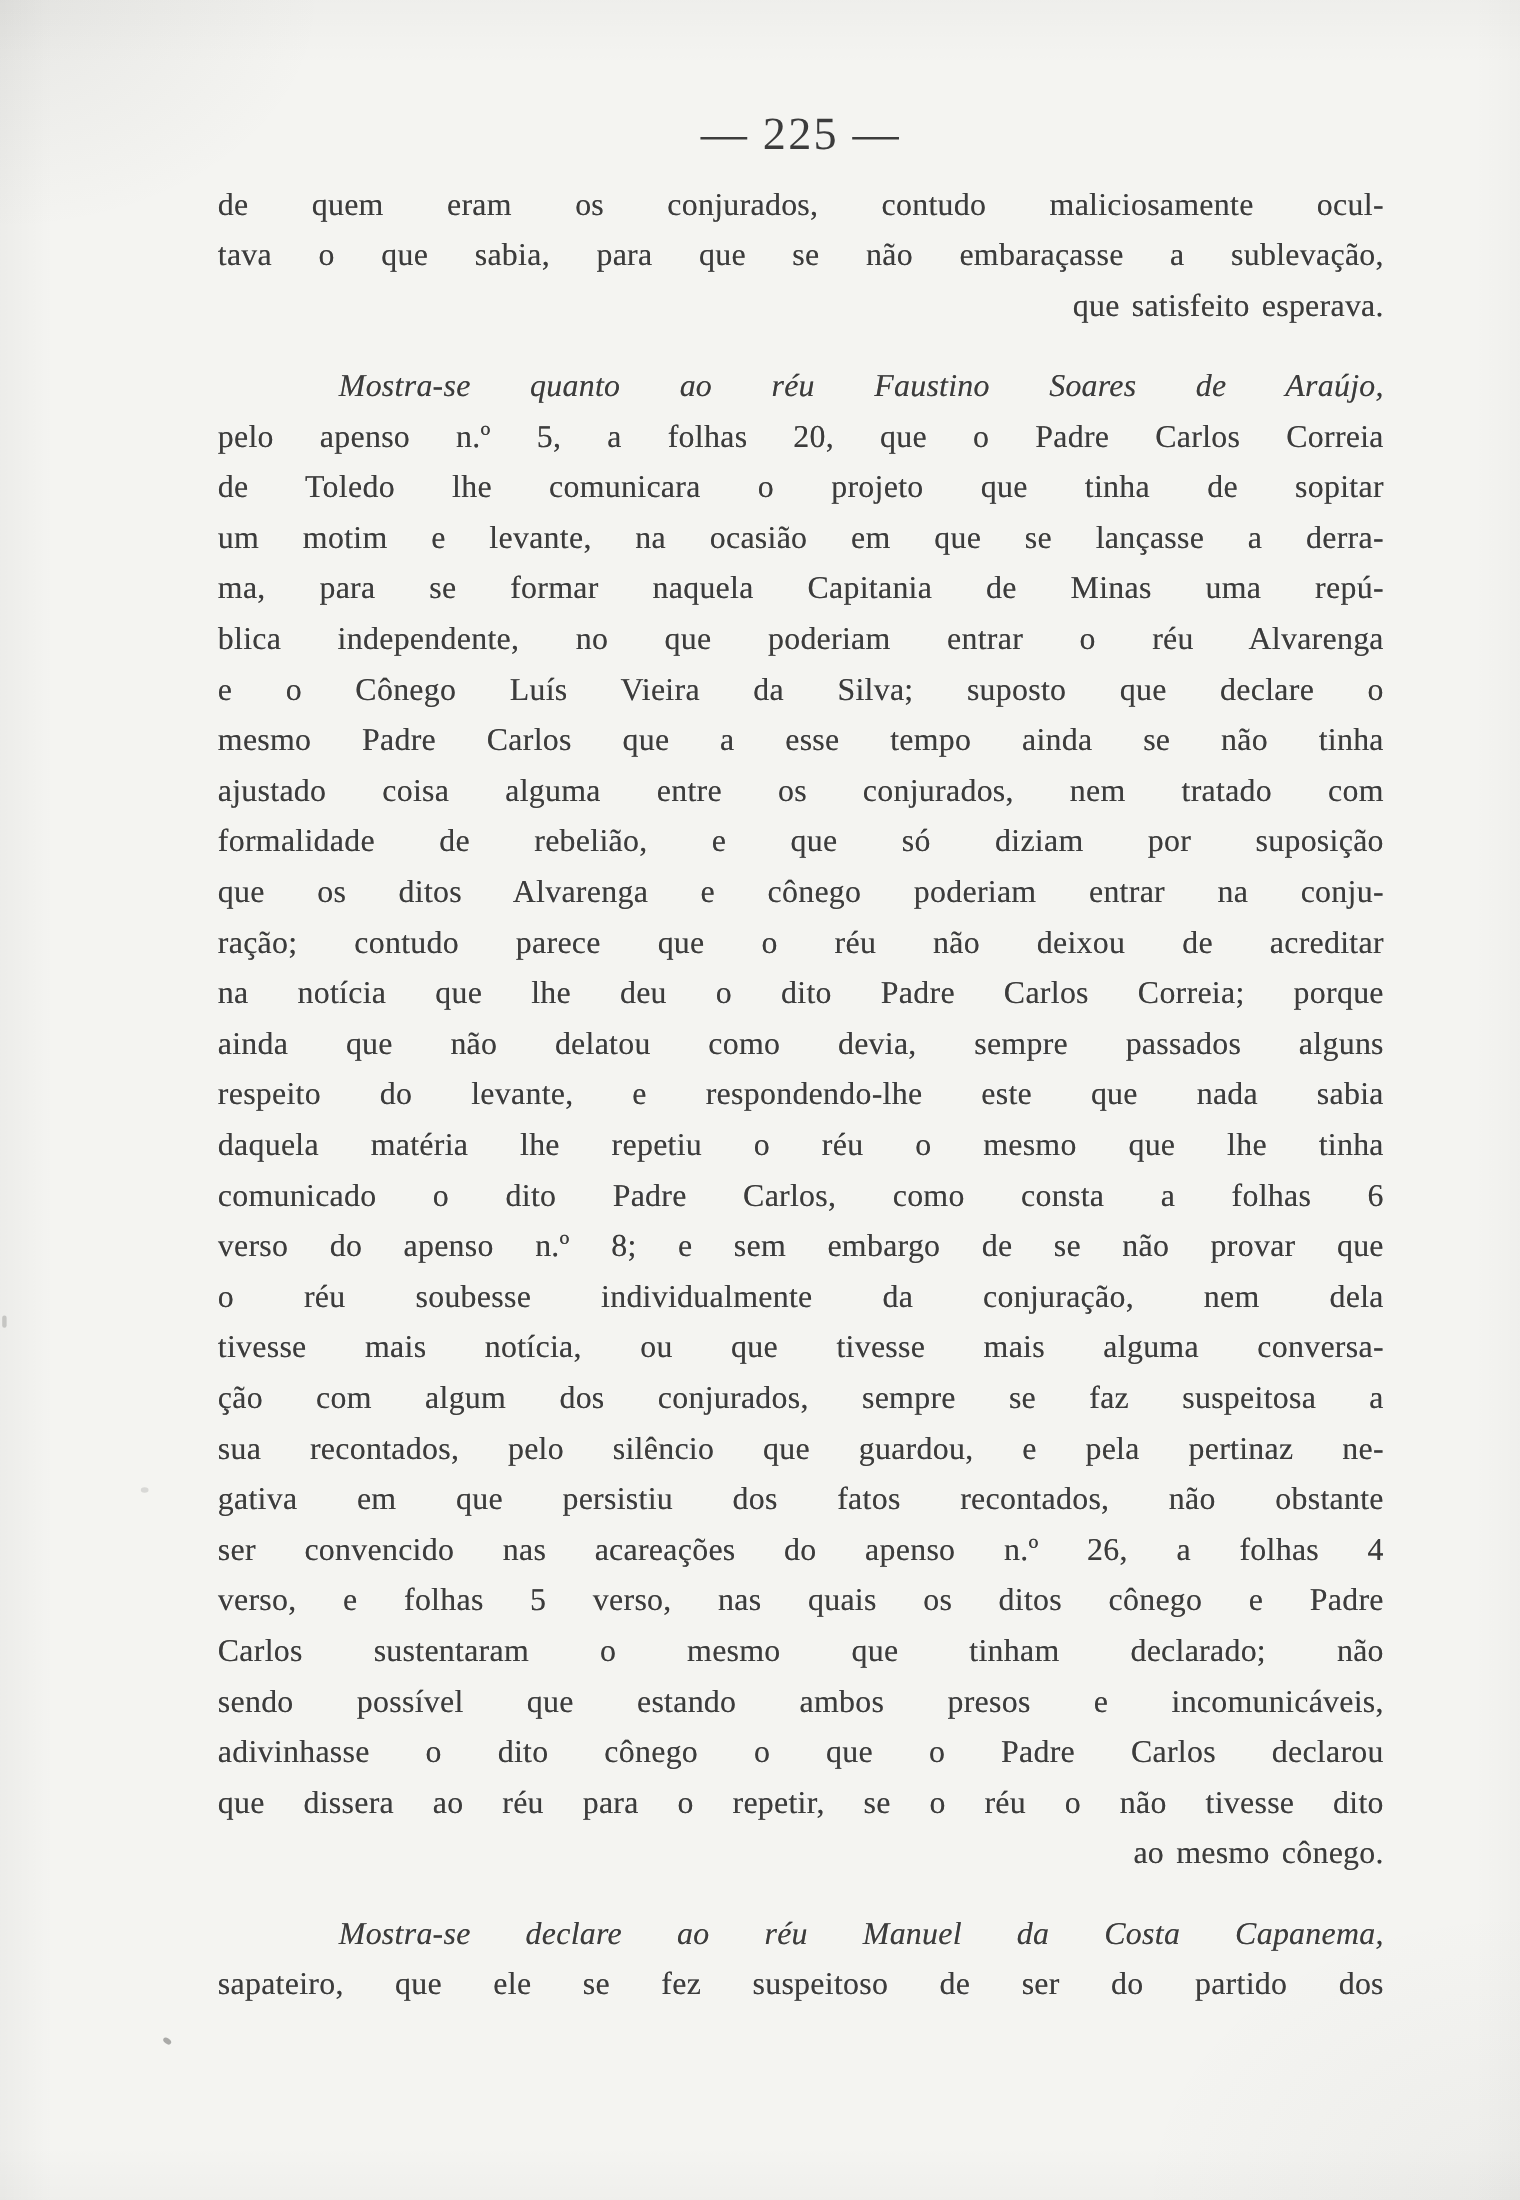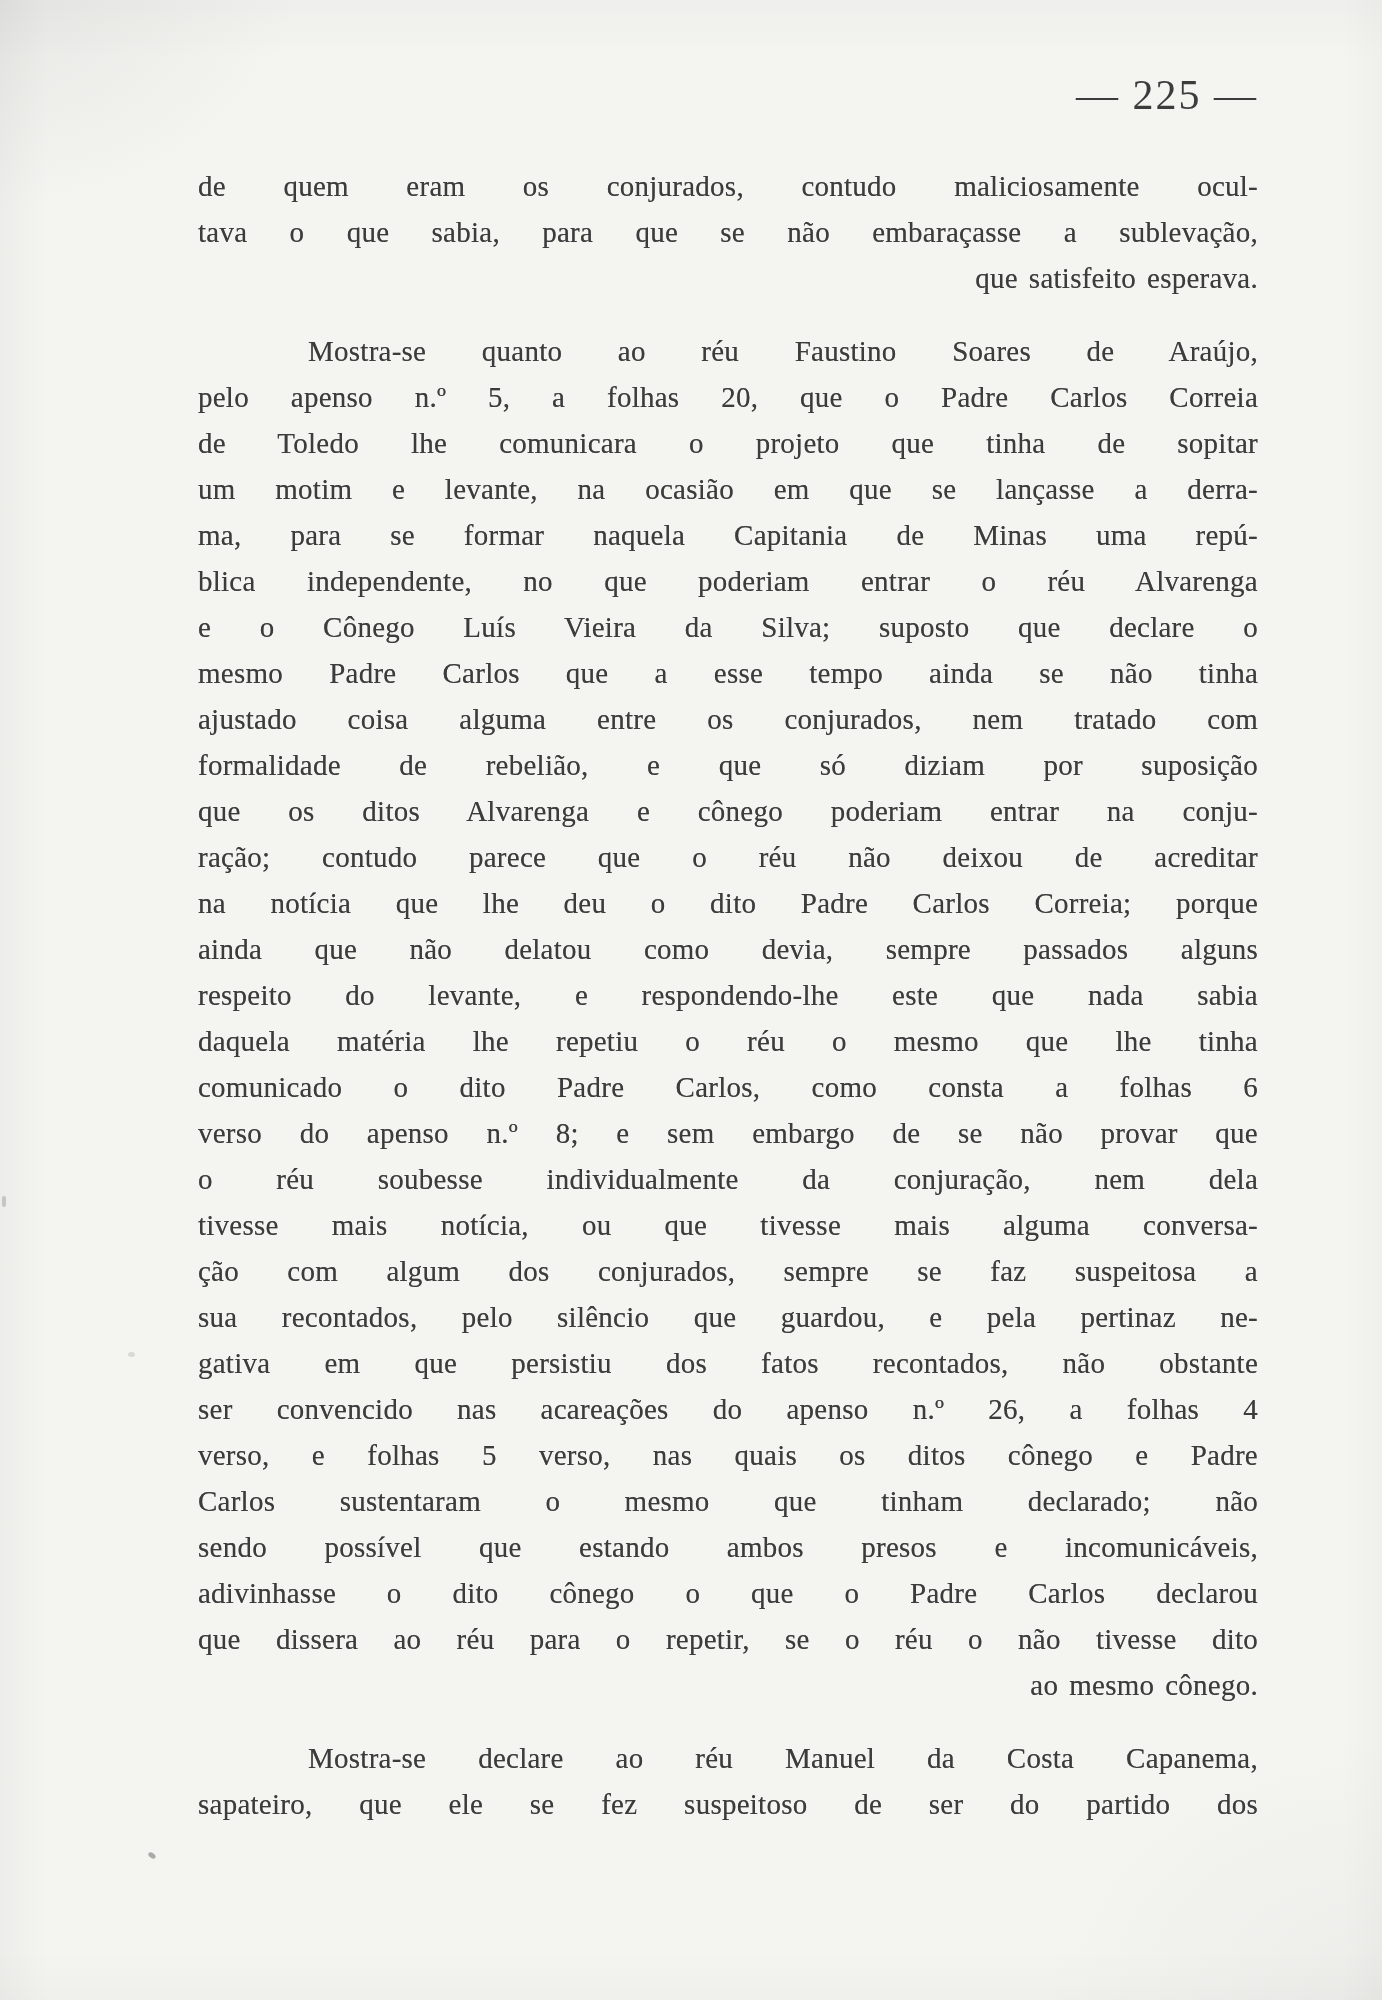--- a/index.html
+++ b/index.html
@@ -15,35 +15,35 @@
   
   .page::before {
     content:""; position:absolute; inset:0; pointer-events:none;
     background:
       radial-gradient(ellipse 420px 300px at 0% 0%, rgba(70,70,70,.07), transparent 70%),
       radial-gradient(ellipse 500px 380px at 100% 100%, rgba(70,70,70,.045), transparent 70%),
       linear-gradient(90deg, rgba(0,0,0,.03), transparent 3.5%, transparent 97%, rgba(0,0,0,.02)),
       linear-gradient(180deg, rgba(0,0,0,.025), transparent 3%, transparent 97.5%, rgba(0,0,0,.02));
   }
   .page-header {
-    position:absolute; top:72px; left:198px; width:1060px;
-    text-align:right;
+    position:absolute; top:99px; left:198px; width:1060px;
+    text-align:center;
     font-size:42px; line-height:46px; letter-spacing:2px;
   }
   .page-body {
     position:absolute; top:163px; left:198px; width:1060px;
     font-size:29px; line-height:46px;
     letter-spacing:.25px; word-spacing:3.5px;
     text-shadow:0 0 .6px rgba(40,40,40,.55);
   }
   .paragraph + .paragraph { margin-top:27px; }
   .line { height:46px; overflow:hidden; text-align:right; }
   .line.j { text-align:justify; }
   .line.j::after { content:""; display:inline-block; width:100%; height:0; }
-  .paragraph.indent .line:first-child { text-indent:110px; }
+  .paragraph.indent .line:first-child { text-indent:110px;font-style:italic; }
   .speck { position:absolute; pointer-events:none; border-radius:50%; }
   .speck-a { left:148px; top:1853px; width:8px; height:5px; background:rgba(60,60,60,.40); transform:rotate(35deg); }
   .speck-b { left:2px;  top:1196px; width:4px; height:11px; background:rgba(60,60,60,.22); border-radius:2px; }
   .speck-c { left:128px; top:1352px; width:7px; height:5px; background:rgba(60,60,60,.15); }
 </style>
 </head>
 <body>
 
 <div class="page">
   <div class="page-header">— 225 —</div>

